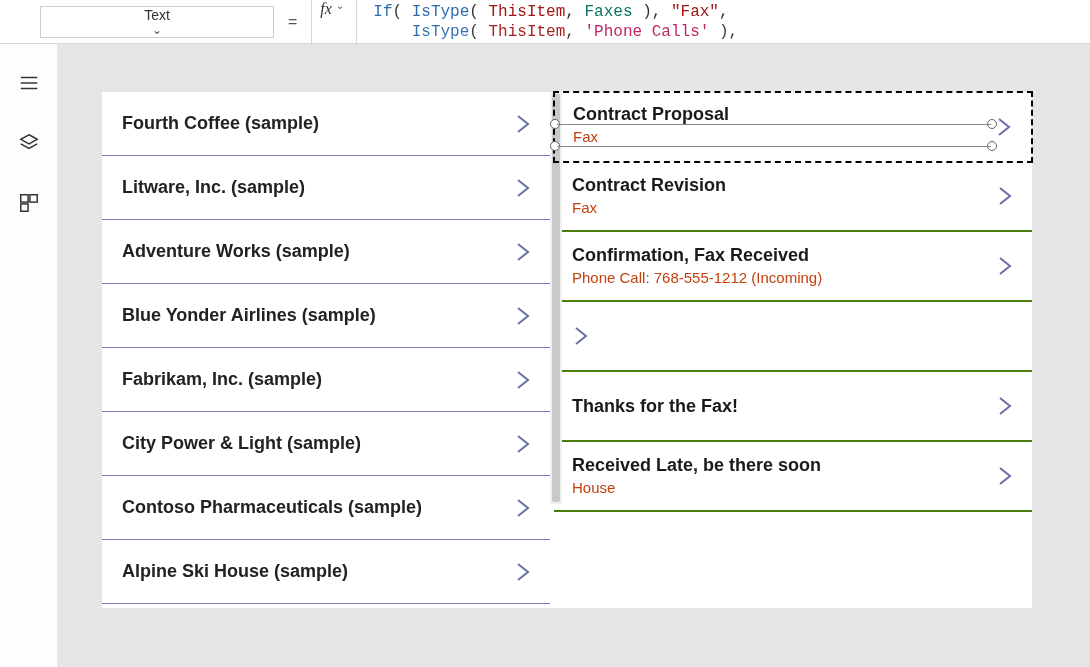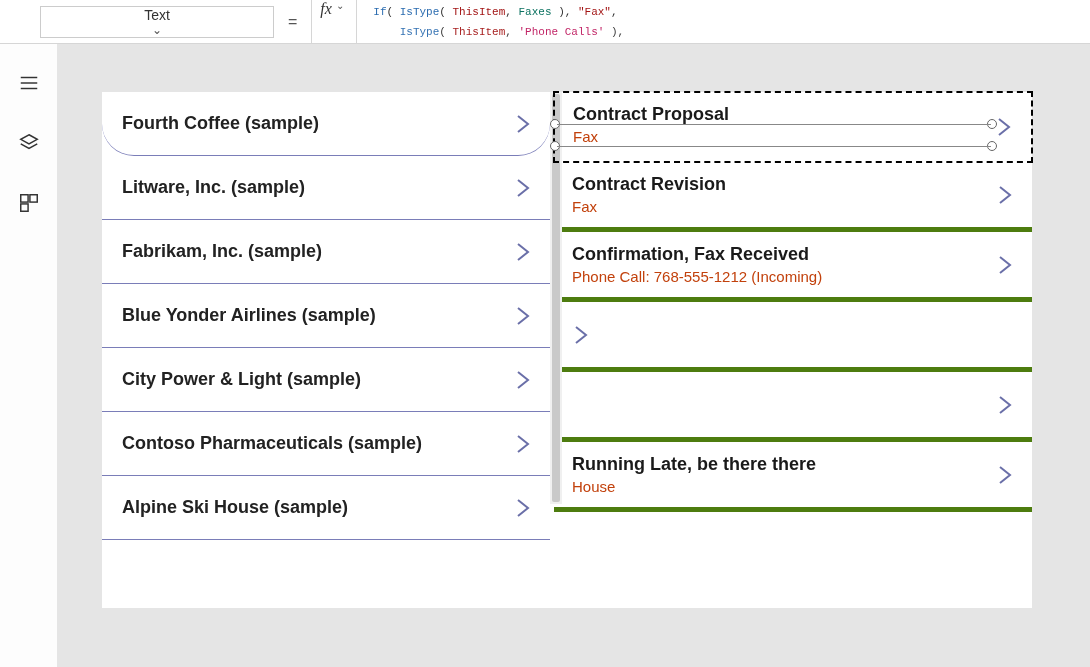--- a/index.html
+++ b/index.html
@@ -55,21 +55,21 @@
       font-size: 16px;
       color: #333;
       margin-right: 4px;
     }
     .fx-chev {
       font-size: 10px;
       color: #555;
     }
     .formula-text {
       font-family: Consolas, "Courier New", monospace;
-      font-size: 11px;
+      font-size: 16px;
       padding-left: 16px;
       white-space: pre;
       line-height: 20px;
       overflow: hidden;
       height: 40px;
       display: flex;
       flex-direction: column;
       justify-content: center;
     }
     .tok-fn { color: #2b6cb0; }
@@ -152,21 +152,21 @@
     }
     
     .list-item {
       display: flex;
       align-items: center;
       justify-content: space-between;
       height: 64px;
       padding: 0 18px 0 20px;
       border-bottom: 1px solid #7a7db8;
     }
-    .list-item:first-child { border-top: none; border-radius: 32px; }
+    .list-item:first-child { border-top: none; }
     .list-item-title {
       font-size: 18px;
       font-weight: 600;
       color: #222;
     }
     .chevron-right {
       width: 18px;
       height: 24px;
     }
     .chevron-right svg {
@@ -176,21 +176,21 @@
       stroke-width: 2;
     }
     
     
     .two-line-item {
       display: flex;
       align-items: center;
       justify-content: space-between;
       height: 70px;
       padding: 0 18px 0 18px;
-      border-bottom: 5px solid #4d7c0f;
+      border-bottom: 2px solid #4d7c0f;
     }
     .two-line-body { flex: 1; }
     .two-line-title {
       font-size: 18px;
       font-weight: 700;
       color: #1a1a1a;
       line-height: 24px;
     }
     .two-line-sub {
       font-size: 15px;
@@ -289,27 +289,33 @@
                 <polyline points="4 4 14 12 4 20"></polyline>
               </svg></div>
           </div>
           <div class="list-item">
             <div class="list-item-title">Litware, Inc. (sample)</div>
             <div class="chevron-right"><svg viewBox="0 0 18 24">
                 <polyline points="4 4 14 12 4 20"></polyline>
               </svg></div>
           </div>
           <div class="list-item">
+            <div class="list-item-title">Adventure Works (sample)</div>
+            <div class="chevron-right"><svg viewBox="0 0 18 24">
+                <polyline points="4 4 14 12 4 20"></polyline>
+              </svg></div>
+          </div>
+          <div class="list-item">
+            <div class="list-item-title">Blue Yonder Airlines (sample)</div>
+            <div class="chevron-right"><svg viewBox="0 0 18 24">
+                <polyline points="4 4 14 12 4 20"></polyline>
+              </svg></div>
+          </div>
+          <div class="list-item">
             <div class="list-item-title">Fabrikam, Inc. (sample)</div>
-            <div class="chevron-right"><svg viewBox="0 0 18 24">
-                <polyline points="4 4 14 12 4 20"></polyline>
-              </svg></div>
-          </div>
-          <div class="list-item">
-            <div class="list-item-title">Blue Yonder Airlines (sample)</div>
             <div class="chevron-right"><svg viewBox="0 0 18 24">
                 <polyline points="4 4 14 12 4 20"></polyline>
               </svg></div>
           </div>
           <div class="list-item">
             <div class="list-item-title">City Power &amp; Light (sample)</div>
             <div class="chevron-right"><svg viewBox="0 0 18 24">
                 <polyline points="4 4 14 12 4 20"></polyline>
               </svg></div>
           </div>
@@ -365,28 +371,29 @@
                 <polyline points="4 4 14 12 4 20"></polyline>
               </svg></div>
           </div>
           <div class="two-line-item">
             <div class="chevron-right"><svg viewBox="0 0 18 24">
                 <polyline points="4 4 14 12 4 20"></polyline>
               </svg></div>
           </div>
           <div class="two-line-item">
             <div class="two-line-body">
+              <div class="two-line-title">Thanks for the Fax!</div>
             </div>
             <div class="chevron-right"><svg viewBox="0 0 18 24">
                 <polyline points="4 4 14 12 4 20"></polyline>
               </svg></div>
           </div>
           <div class="two-line-item">
             <div class="two-line-body">
-              <div class="two-line-title">Running Late, be there there</div>
+              <div class="two-line-title">Received Late, be there soon</div>
               <div class="two-line-sub">House</div>
             </div>
             <div class="chevron-right"><svg viewBox="0 0 18 24">
                 <polyline points="4 4 14 12 4 20"></polyline>
               </svg></div>
           </div>
         </div>
 
     </div>
   </div>

